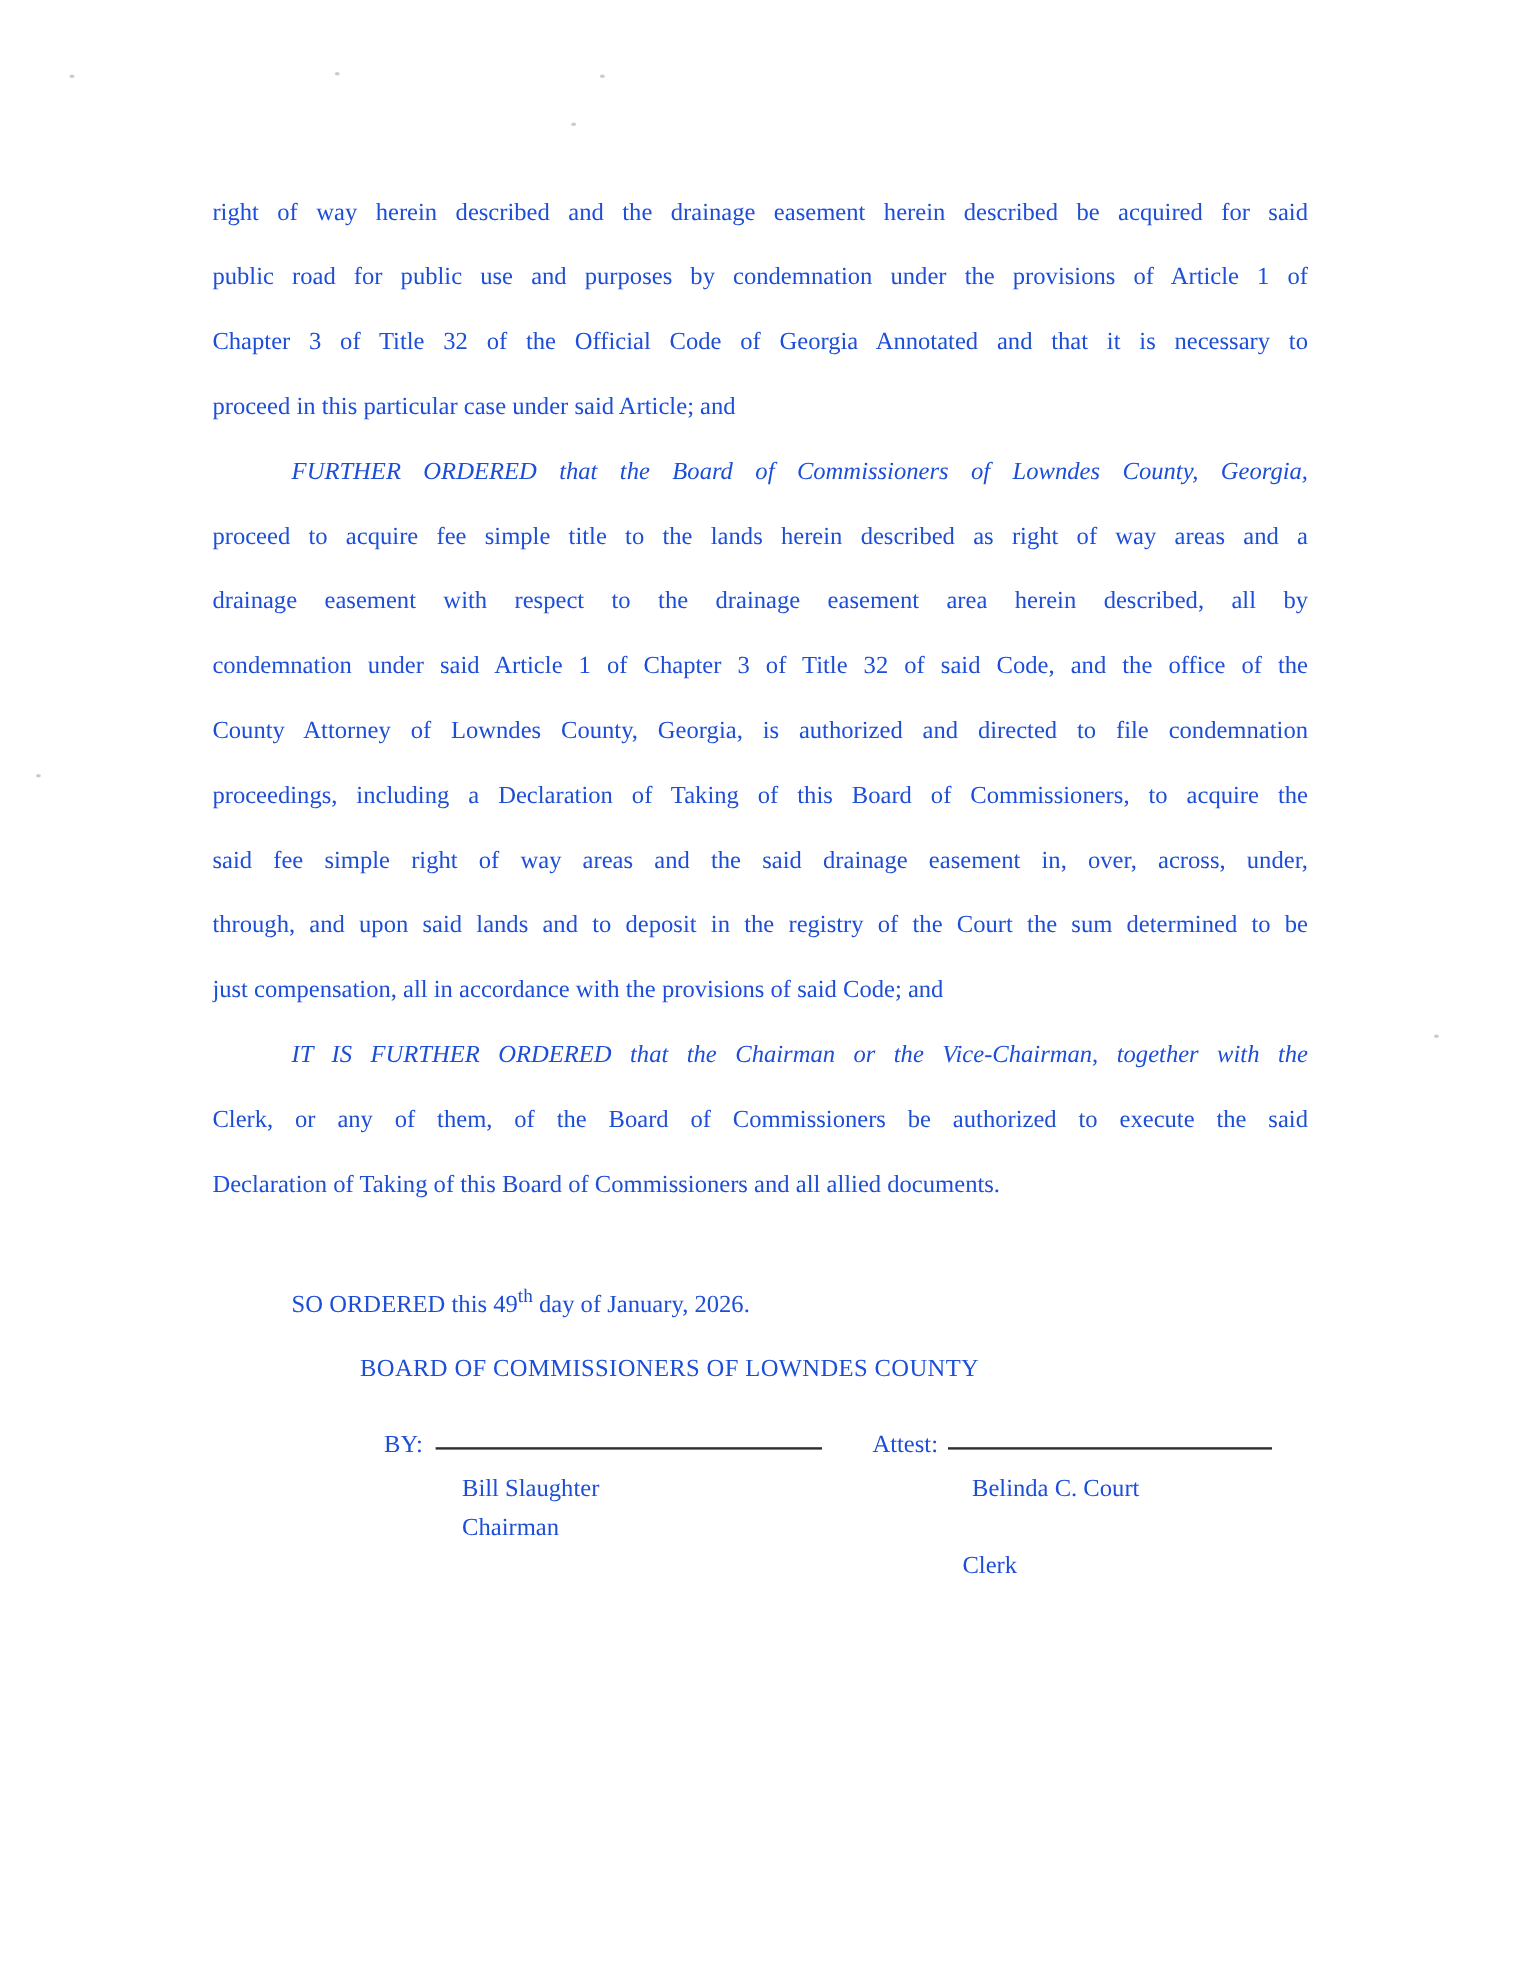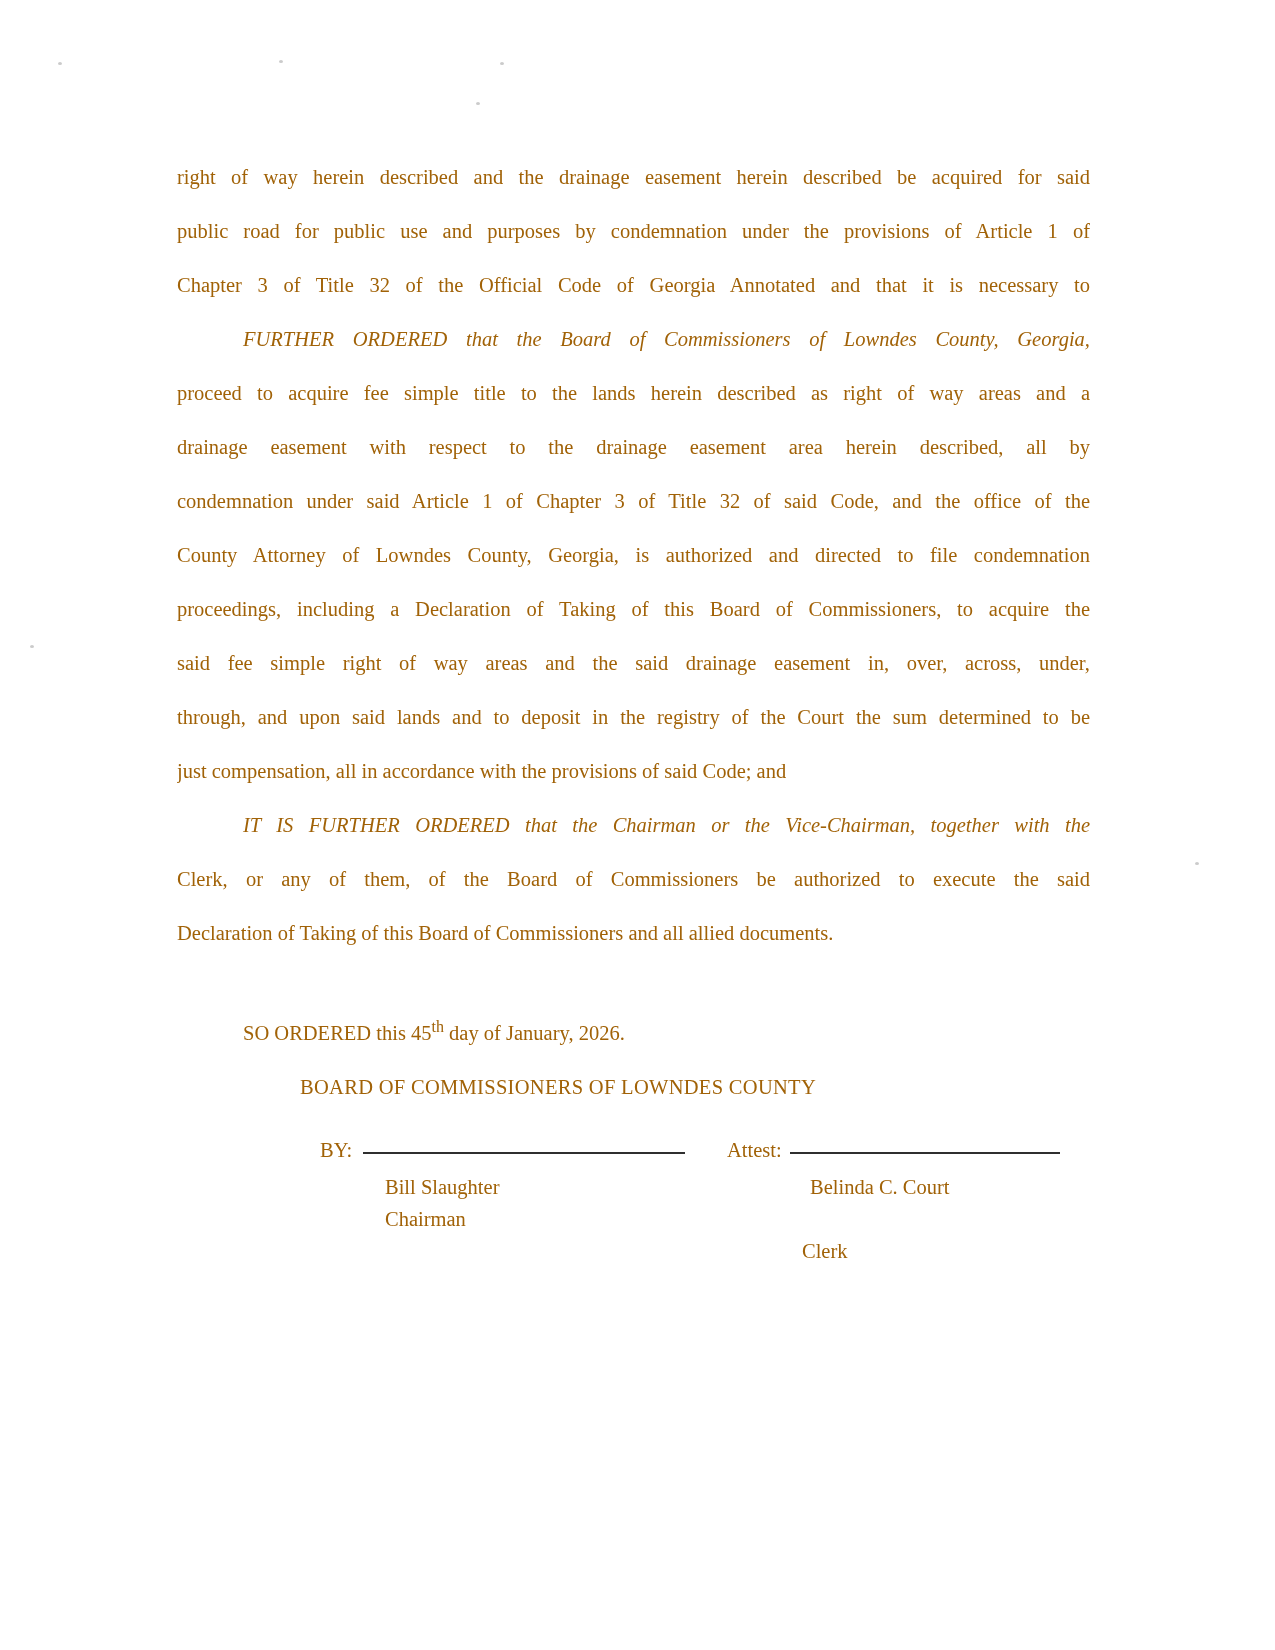--- a/index.html
+++ b/index.html
@@ -7,21 +7,21 @@
     padding: 0;
     background: #ffffff;
   }
   .page {
     position: relative;
     width: 1227px;
     height: 1650px;
     background: #ffffff;
     overflow: hidden;
     font-family: "Liberation Serif", "DejaVu Serif", serif;
-    color: #a16207;
+    color: #1d4ed8;
   }
   .text-block {
     position: absolute;
     left: 177px;
     top: 150px;
     width: 913px;
     font-size: 20.5px;
     line-height: 54px;
   }
   .body-line {
@@ -95,35 +95,36 @@
 <body>
 
 <div class="page">
 
   <div class="text-block">
 
     <div id="paragraphs">
         <div class="body-line">right of way herein described and the drainage easement herein described be acquired for said</div>
         <div class="body-line">public road for public use and purposes by condemnation under the provisions of Article 1 of</div>
         <div class="body-line">Chapter 3 of Title 32 of the Official Code of Georgia Annotated and that it is necessary to</div>
+        <div class="body-line para-last">proceed in this particular case under said Article; and</div>
         <div class="body-line para-first-indent">FURTHER ORDERED that the Board of Commissioners of Lowndes County, Georgia,</div>
         <div class="body-line">proceed to acquire fee simple title to the lands herein described as right of way areas and a</div>
         <div class="body-line">drainage easement with respect to the drainage easement area herein described, all by</div>
         <div class="body-line">condemnation under said Article 1 of Chapter 3 of Title 32 of said Code, and the office of the</div>
         <div class="body-line">County Attorney of Lowndes County, Georgia, is authorized and directed to file condemnation</div>
         <div class="body-line">proceedings, including a Declaration of Taking of this Board of Commissioners, to acquire the</div>
         <div class="body-line">said fee simple right of way areas and the said drainage easement in, over, across, under,</div>
         <div class="body-line">through, and upon said lands and to deposit in the registry of the Court the sum determined to be</div>
         <div class="body-line para-last">just compensation, all in accordance with the provisions of said Code; and</div>
         <div class="body-line para-first-indent">IT IS FURTHER ORDERED that the Chairman or the Vice-Chairman, together with the</div>
         <div class="body-line">Clerk, or any of them, of the Board of Commissioners be authorized to execute the said</div>
         <div class="body-line para-last">Declaration of Taking of this Board of Commissioners and all allied documents.</div>
       </div>
 
-    <div class="so-ordered-line"><span>SO ORDERED this 45</span><sup>th</sup><span> day of January, 2026.</span></div>
+    <div class="so-ordered-line"><span>SO ORDERED this 49</span><sup>th</sup><span> day of January, 2026.</span></div>
 
     <div class="board-heading">BOARD OF COMMISSIONERS OF LOWNDES COUNTY</div>
 
     <div class="signature-block">
       <span class="sig-label" style="left:127px; top:8px;margin-left:16px;">BY:</span>
       <div class="sig-underline" style="left:186px; top:24px; width:322px;"></div>
       <span class="sig-label" style="left:550px; top:8px;">Attest:</span>
       <div class="sig-underline" style="left:613px; top:24px; width:270px;"></div>
 
       <span class="sig-name" style="left:208px; top:44px;">Bill Slaughter</span>

